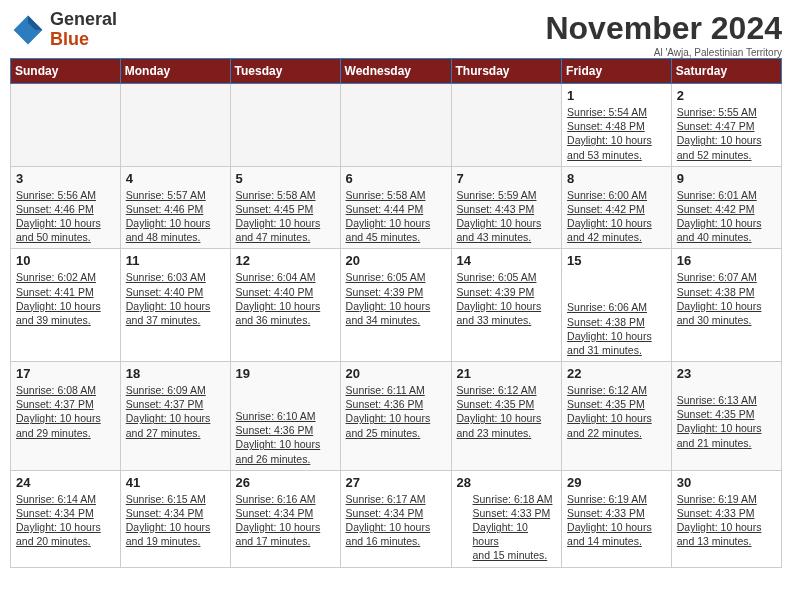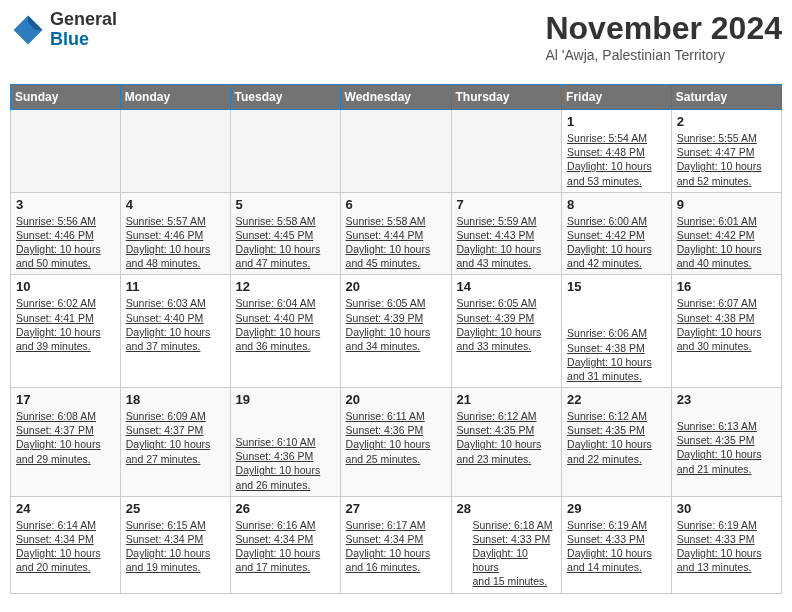--- a/index.html
+++ b/index.html
@@ -7,56 +7,57 @@
       font-family: Arial, sans-serif;
       background: #fff;
       width: 792px;
       min-height: 612px;
       padding: 10px;
     }
     .header {
       display: flex;
       justify-content: space-between;
       align-items: flex-start;
-      margin-bottom: 21px;
+      margin-bottom: 0;
     }
     .logo {
       display: flex;
       align-items: center;
       gap: 4px;
     }
     .logo-text {
       font-size: 18px;
       font-weight: bold;
       line-height: 1.1;
     }
     .logo-text .general { color: #333; }
-    .logo-text .blue { color: #0369a1; }
+    .logo-text .blue { color: #c2410c; }
     .logo-icon {
       width: 36px;
       height: 36px;
     }
     .title-block {
+      text-align: right;
     }
     .month-title {
       font-size: 32px;
       font-weight: bold;
       color: #333;
     }
     .location {
-      font-size: 14px;
+      font-size: 10px;
       color: #555;
     }
     .calendar {
       width: 100%;
       border-collapse: collapse;
       font-size: 11px;
     }
     .calendar th {
-      background: #737373;
+      background: #7f1d1d;
       color: #fff;
       padding: 5px 4px;
       text-align: left;
       font-size: 12px;
       font-weight: bold;
       border: 1px solid #2B7DC0;
     }
     .calendar td {
       border: 1px solid #ccc;
       vertical-align: top;
@@ -296,21 +297,21 @@
       </tr>
       <tr>
         <td>
           <div class="day-num">24</div>
           <div class="day-info" style="white-space: pre-line;">Sunrise: 6:14 AM
 Sunset: 4:34 PM
 Daylight: 10 hours
 and 20 minutes.</div>
         </td>
         <td>
-          <div class="day-num">25</div>
+          <div class="day-num">41</div>
           <div class="day-info" style="white-space: pre-line;">Sunrise: 6:15 AM
 Sunset: 4:34 PM
 Daylight: 10 hours
 and 19 minutes.</div>
         </td>
         <td>
           <div class="day-num">26</div>
           <div class="day-info" style="white-space: pre-line;">Sunrise: 6:16 AM
 Sunset: 4:34 PM
 Daylight: 10 hours

